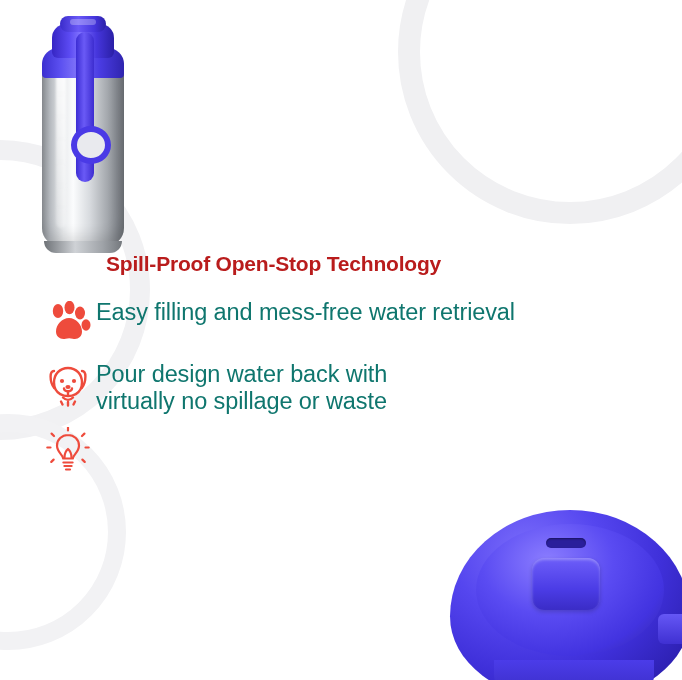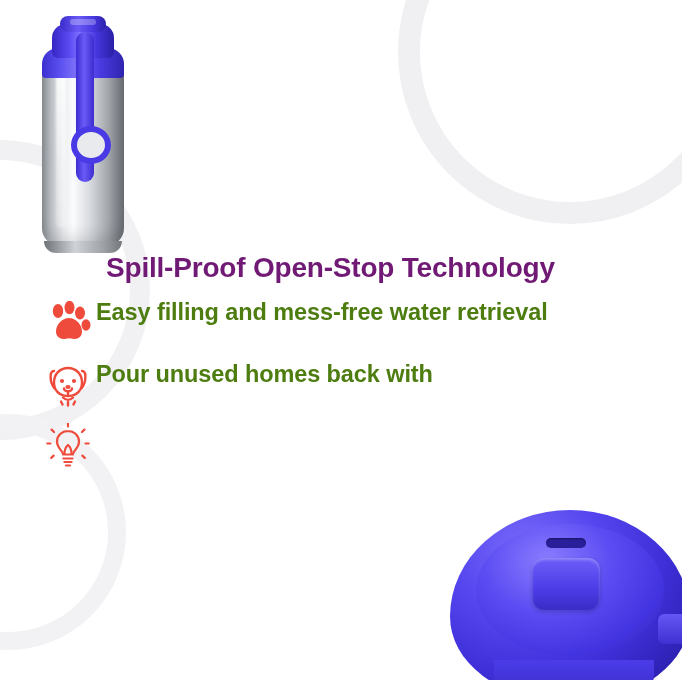--- a/index.html
+++ b/index.html
@@ -213,23 +213,23 @@
     height: 60px;
     border-radius: 0 0 70px 70px / 0 0 46px 46px;
     background: linear-gradient(to bottom, #4b3ce9, #2e22ad);
   }
 
   
   .headline {
     position: absolute;
     left: 106px;
     top: 252px;
-    font-size: 28px;
+    font-size: 21px;
     font-weight: bold;
-    color: #701a75;
+    color: #b91c1c;
     letter-spacing: -0.2px;
     white-space: nowrap;
   }
   .feature-list {
     position: absolute;
     left: 40px;
     top: 296px;
     width: 630px;
   }
   .feature {
@@ -240,25 +240,24 @@
   .feature-icon {
     width: 56px;
     min-width: 56px;
     height: 54px;
     display: flex;
     align-items: center;
     justify-content: center;
   }
   .feature-text {
     font-size: 23.5px;
-    color: #4d7c0f;
+    color: #0f766e;
     line-height: 1.16;
     padding-top: 3px;
     letter-spacing: -0.1px;
-    font-weight: bold;
   }
   .feature-text .line {
     display: block;
     white-space: nowrap;
   }
 </style>
 </head>
 <body>
 
 <div id="stage">
@@ -309,21 +308,22 @@
             <path d="M23 30.5v4"></path>
             <path d="M18 36.5c1.6 1.6 3.2 2.4 5 2.4s3.4-.8 5-2.4"></path>
             <path d="M16 40.5l1.5 3M23 41v3.5M30 40.5l-1.5 3"></path>
           </g>
           <circle cx="17" cy="20" r="2.1" fill="#ee4b3c"></circle>
           <circle cx="29" cy="20" r="2.1" fill="#ee4b3c"></circle>
           <ellipse cx="23" cy="26" rx="2.6" ry="1.9" fill="#ee4b3c"></ellipse>
         </svg>
       </div>
       <div class="feature-text">
-        <span class="line">Pour unused homes back with</span>
+        <span class="line">Pour design water back with</span>
+        <span class="line">virtually no spillage or waste</span>
       </div>
     </div>
 
     <div class="feature">
       <div class="feature-icon">
         <svg width="46" height="48" viewBox="0 0 46 48" aria-hidden="true">
           <g fill="none" stroke="#ee4b3c" stroke-width="2.2" stroke-linecap="round" stroke-linejoin="round">
             <path d="M23 8c-6.1 0-11 4.7-11 10.5 0 3.8 2 6.4 3.8 8.6 1.3 1.6 2.2 2.8 2.4 4.4h9.6c.2-1.6 1.1-2.8 2.4-4.4 1.8-2.2 3.8-4.8 3.8-8.6C34 12.7 29.1 8 23 8z"></path>
             <path d="M18.4 35.5h9.2M19.4 39h7.2"></path>
             <path d="M21 42.5h4"></path>

